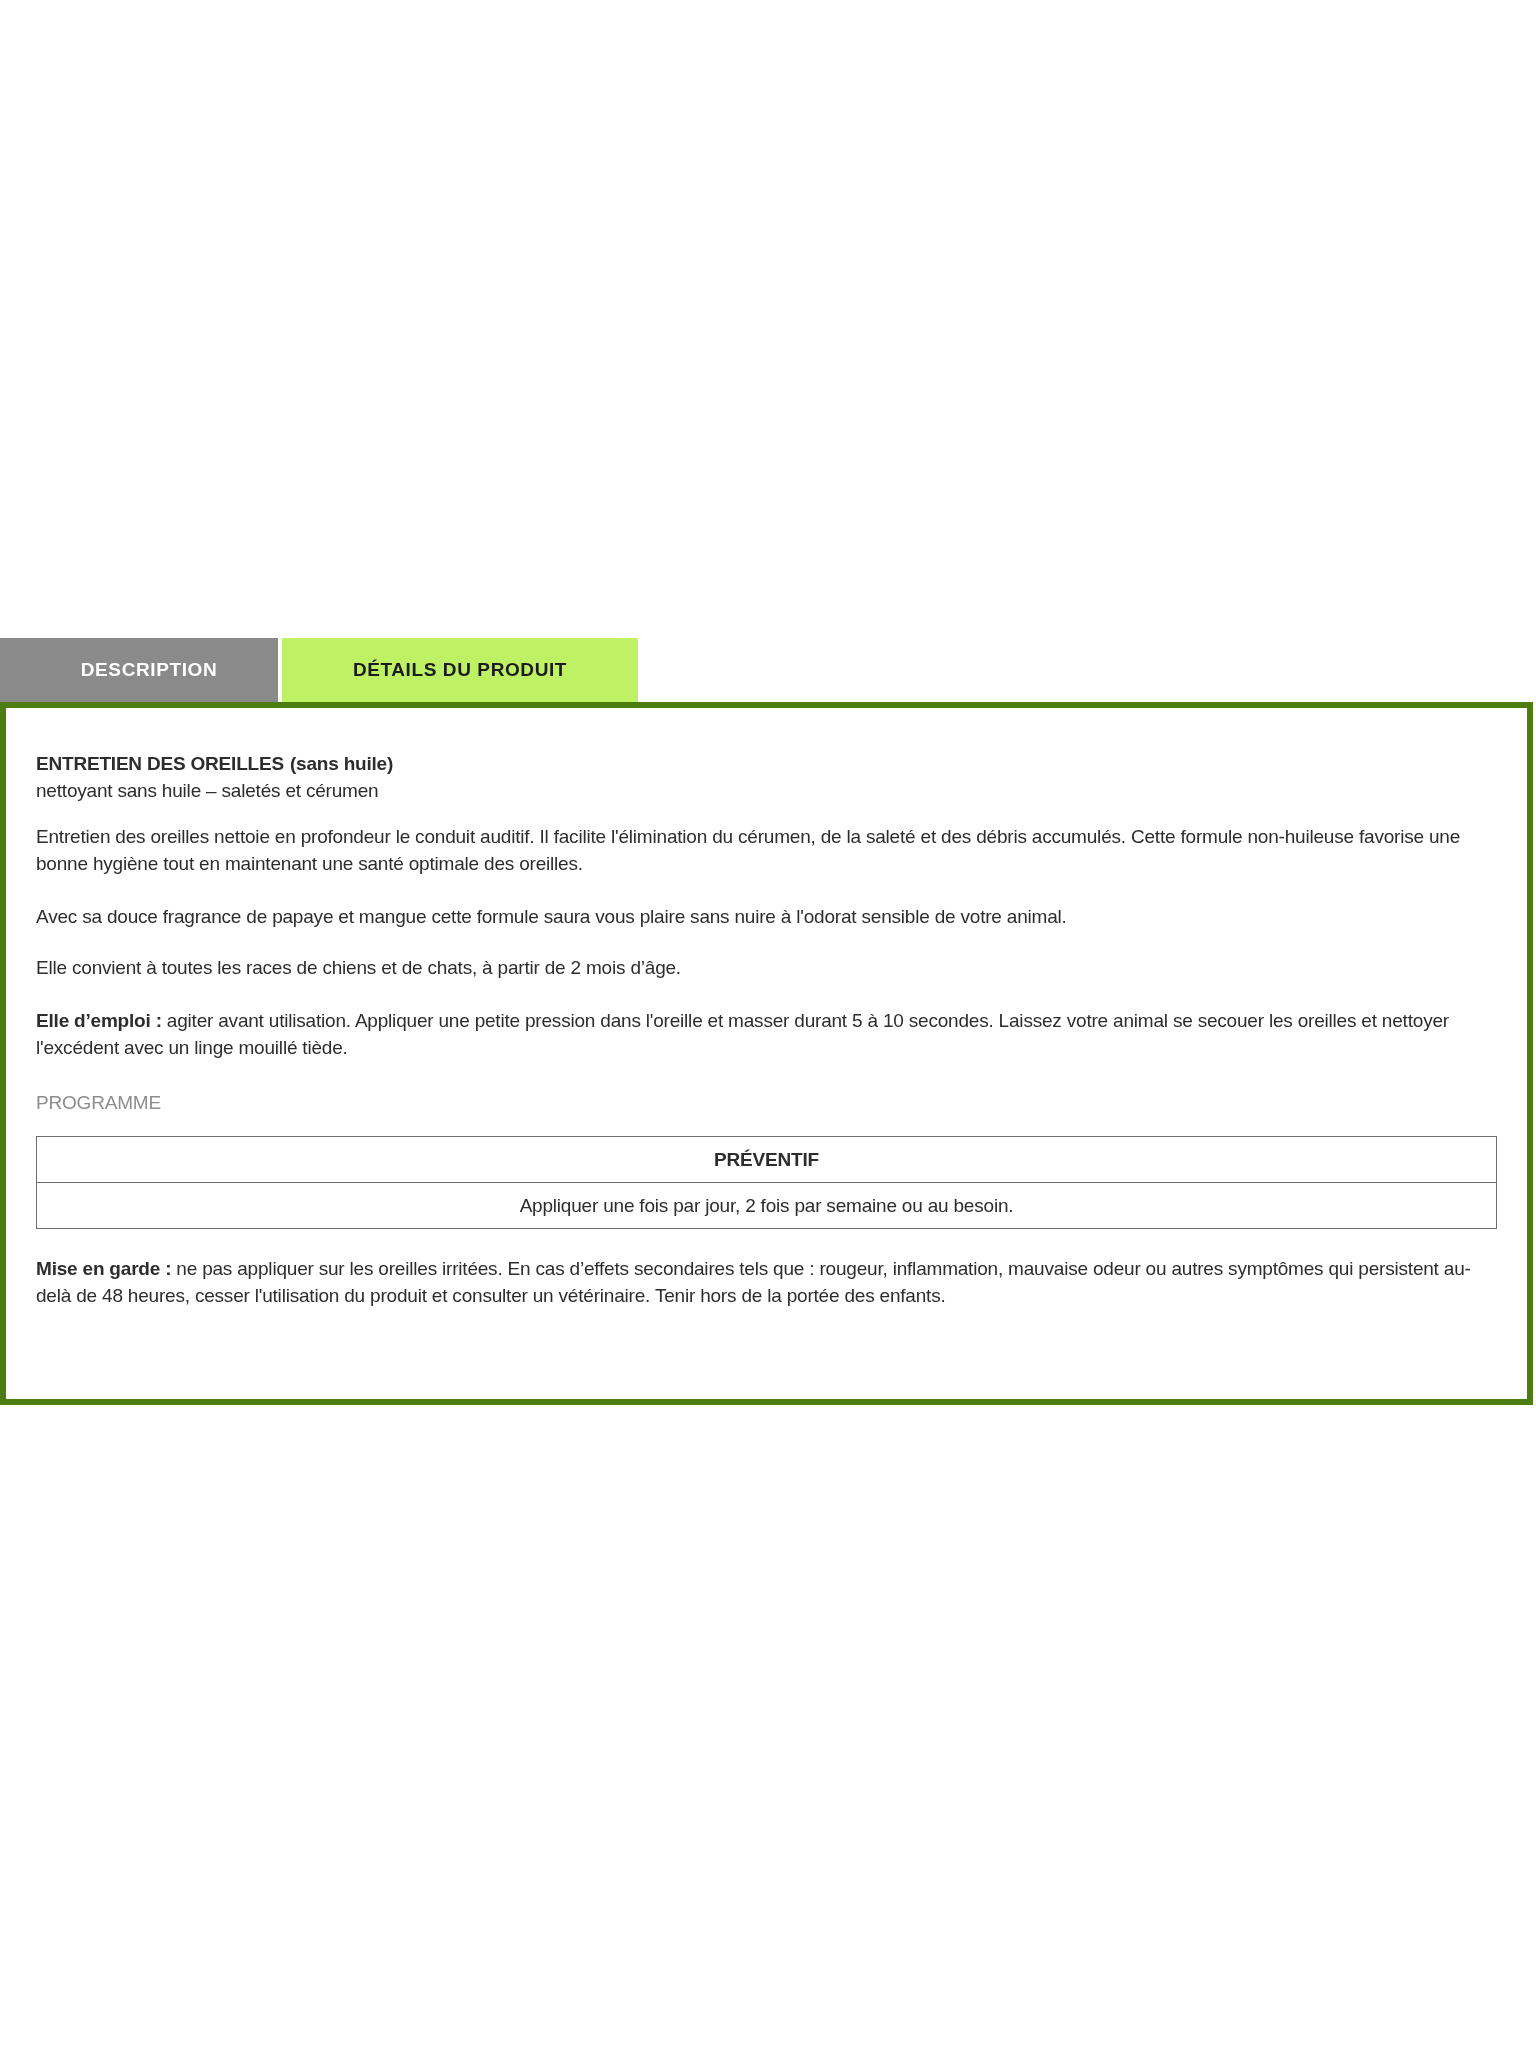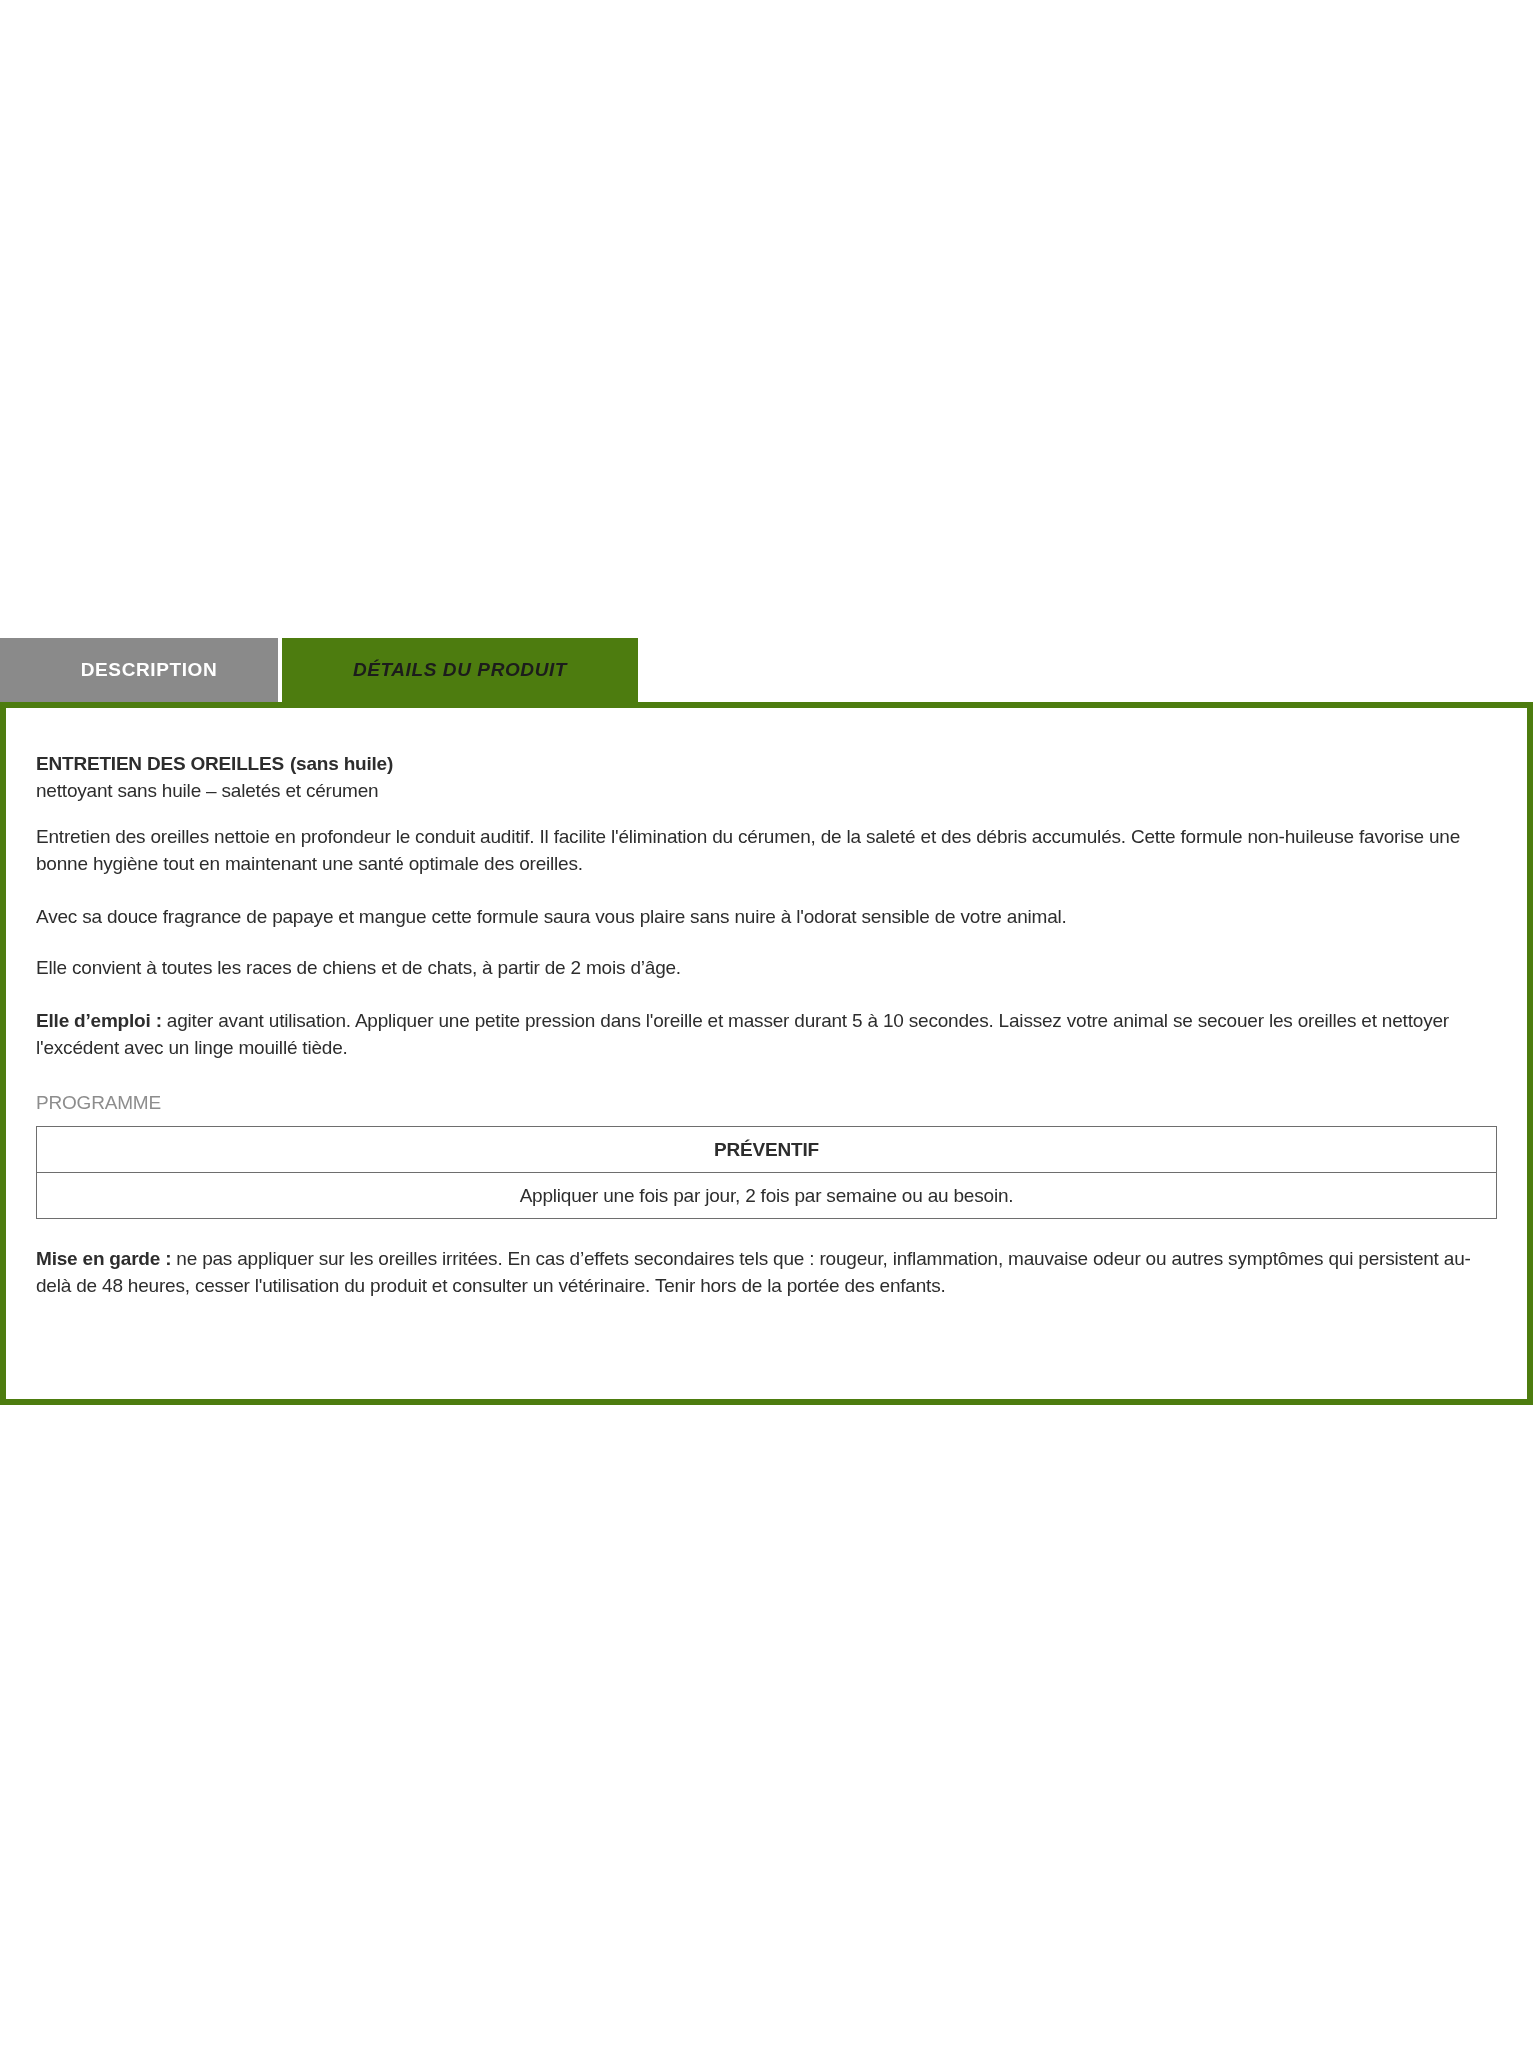--- a/index.html
+++ b/index.html
@@ -36,23 +36,22 @@
   }
   .tab-description { width: 278px; margin-right: 4px; }
   .tab-details     { width: 356px; margin-right: 7px; }
   .tab-avis        { width: 200px; }
   .tab.active {
     background: #8a8a8a;
     color: #ffffff;
     padding-left: 20px;
   }
   .tab.inactive {
-    background: #4d7c0f;
+    background: #bef264;
     color: #1c1c1c;
-    font-style: italic;
   }
   
   .panel {
     box-sizing: border-box;
     width: 1533px;
     height: 703px;
     border: 6px solid #4d7c0f;
     padding: 42px 30px 30px 30px;
     overflow: hidden;
     background: #ffffff;
@@ -79,21 +78,21 @@
   .lead-label { font-weight: 700; margin-right: 5px; }
   .section-heading {
     margin: 28px 0 0 0;
     color: #8d8d8d;
     font-size: 19px;
     font-weight: 400;
     letter-spacing: 0.6px;
   }
   .program-table {
     width: 100%;
-    margin-top: 10px;
+    margin-top: 20px;
     border-collapse: collapse;
   }
   .program-table th, .program-table td {
     border: 1px solid #6e6e6e;
     text-align: center;
     padding: 9px 10px;
   }
   .program-table th { font-weight: 700; }
 </style>
 </head>

